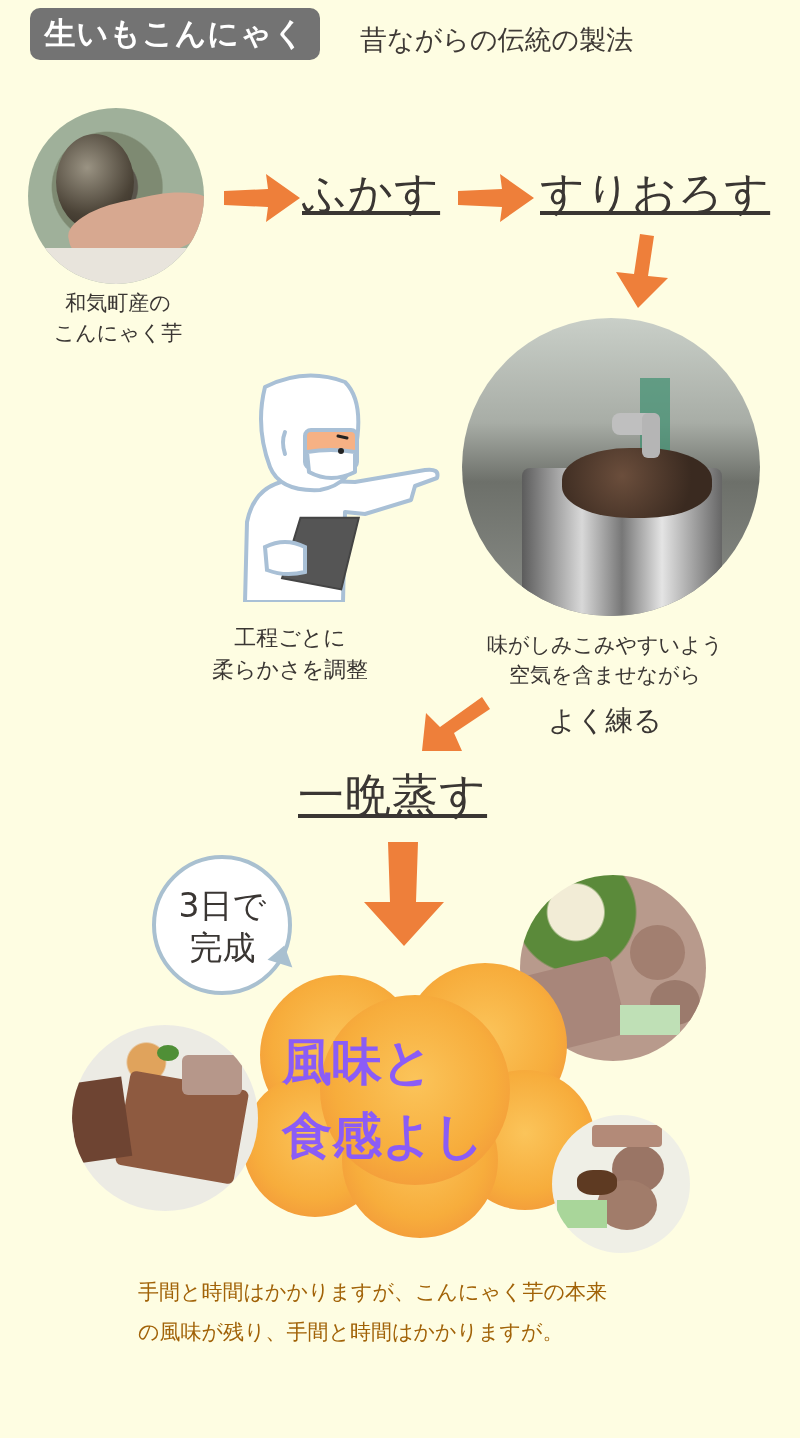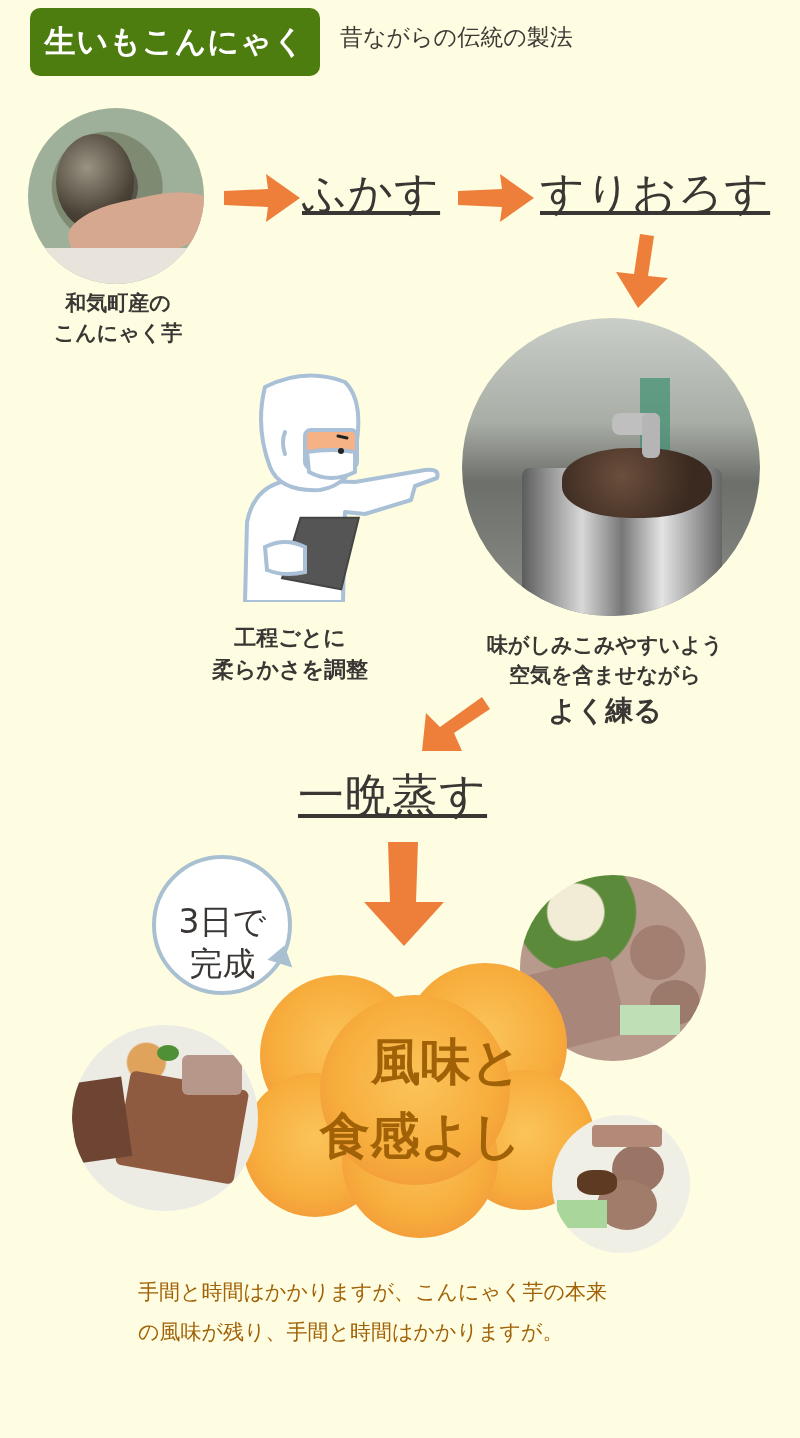--- a/index.html
+++ b/index.html
@@ -1,29 +1,29 @@
 <!DOCTYPE html>
 <html><head>
 <meta charset="utf-8">
 <style>
   html, body { margin:0; padding:0; }
   body { width:800px; height:1438px; background:#fefde2; position:relative; overflow:hidden;
          font-family:"DejaVu Sans","Liberation Sans",sans-serif; color:#3a3633; }
   .abs { position:absolute; }
-  .badge { left:30px; top:8px; width:290px; height:68px; background:#4d7c0f; border-radius:10px;
+  .badge { left:30px; top:8px; width:290px; height:52px; background:#737373; border-radius:10px;
            color:#fff; font-size:31px; font-weight:bold; display:flex; align-items:center; justify-content:center; letter-spacing:1px;}
-  .subtitle { left:340px; top:22px; font-size:23px; color:#3f3a36; }
+  .subtitle { left:360px; top:22px; font-size:27px; color:#3f3a36; }
   .circle { border-radius:50%; overflow:hidden; }
-  .caption { text-align:center; font-size:21px; line-height:30px; color:#3a3633;font-weight:bold; }
+  .caption { text-align:center; font-size:21px; line-height:30px; color:#3a3633; }
   .step { font-size:44px; color:#3a3633; letter-spacing:1px;text-decoration:underline; }
   .arrow svg { display:block; }
   .bubble { left:152px; top:855px; width:140px; height:140px; border-radius:50%; background:#fff;
             border:4px solid #a9c0d0; box-sizing:border-box; }
-  .bubble-text { left:160px; top:885px; width:125px; text-align:center; font-size:33px; line-height:42px; color:#3a3633;margin-top:16px; }
-  .cloud-text { left:282px; top:1025px; width:240px; text-align:right; font-size:50px; font-weight:bold; line-height:74px; color:#a16207; }
+  .bubble-text { left:160px; top:885px; width:125px; text-align:center; font-size:33px; line-height:42px; color:#3a3633; }
+  .cloud-text { left:282px; top:1025px; width:240px; text-align:left; font-size:50px; font-weight:bold; line-height:74px; color:#8b5cf6; }
   .body-text { left:138px; top:1272px; width:540px; font-size:21px; line-height:40px; color:#a16207; }
 </style>
 </head>
 <body>
 
 <div class="abs badge">生いもこんにゃく</div>
 <div class="abs subtitle">昔ながらの伝統の製法</div>
 
 <div class="abs circle" style="left:28px;top:108px;width:176px;height:176px;background:radial-gradient(circle at 45% 45%,#5a554c 0 22%,#7e8a72 23% 40%,#9fb09a 41% 100%);">
   <div class="abs" style="left:28px;top:26px;width:78px;height:96px;border-radius:50%;background:radial-gradient(circle at 40% 35%,#9a9383,#4a4236 60%,#2c2620);"></div>
@@ -78,21 +78,21 @@
     <path d="M40 175 Q60 165 80 175 L80 200 Q60 205 42 198 Z" fill="#fff" stroke="#a9c0d6" stroke-width="4"></path>
   </svg>
 </div>
 <div class="abs caption" style="left:180px;top:622px;width:220px;font-size:22px;line-height:32px;">
   <div>工程ごとに</div>
   <div>柔らかさを調整</div>
 </div>
 <div class="abs caption" style="left:460px;top:630px;width:290px;">
   <div>味がしみこみやすいよう</div>
   <div>空気を含ませながら</div>
-  <div style="font-size:28px;margin-top:6px;">よく練る</div>
+  <div style="font-size:28px;margin-top:16px;">よく練る</div>
 </div>
 
 <div class="abs arrow" style="left:410px;top:695px;">
   <svg width="80" height="60" viewBox="0 0 80 60">
       <path d="M72 2 L80 14 L44 38 L52 56 L12 56 L16 18 L30 32 Z" fill="#ee7f3a"></path>
     </svg>
 </div>
 
 <div class="abs step" style="left:298px;top:765px;font-size:46px;">一晩蒸す</div>
 

